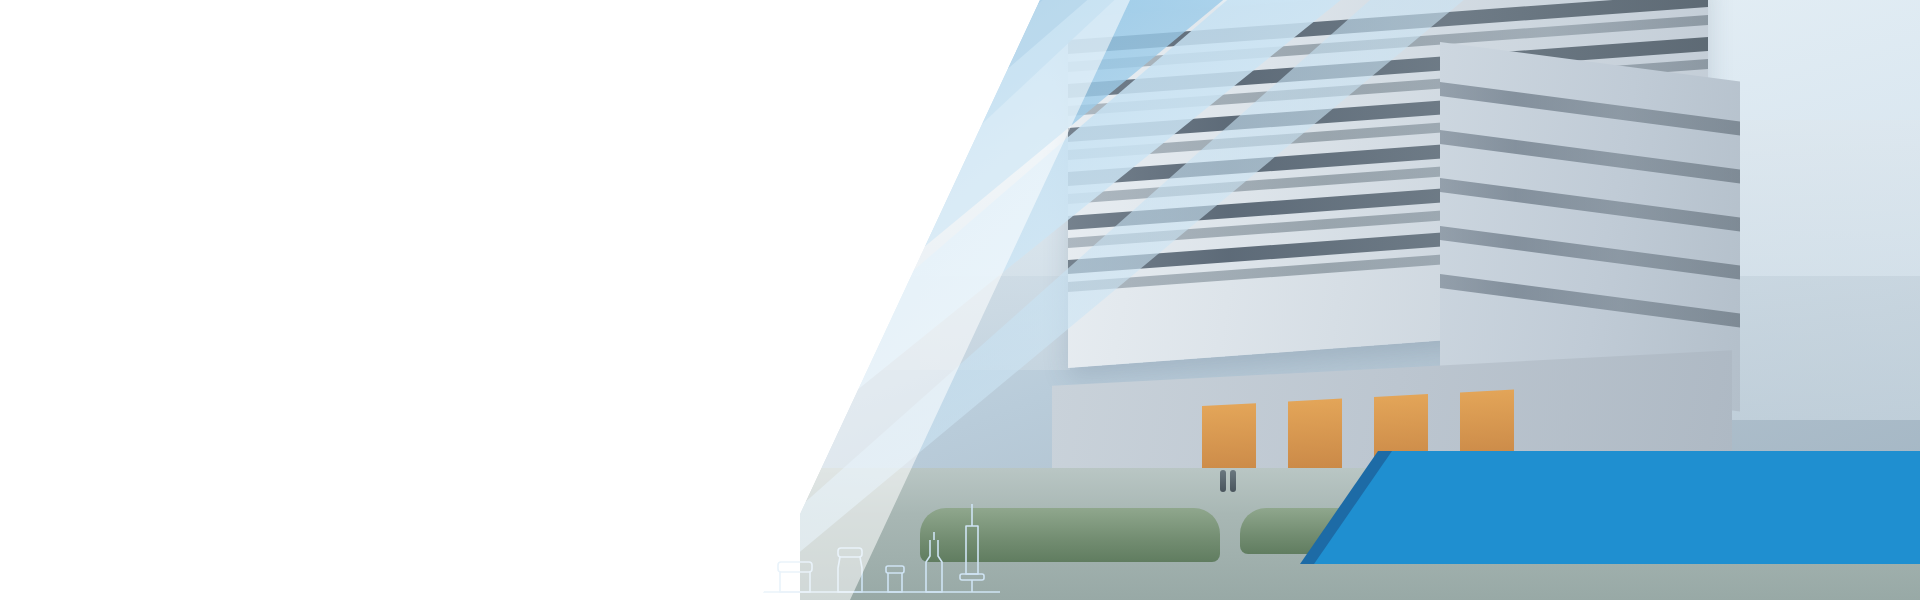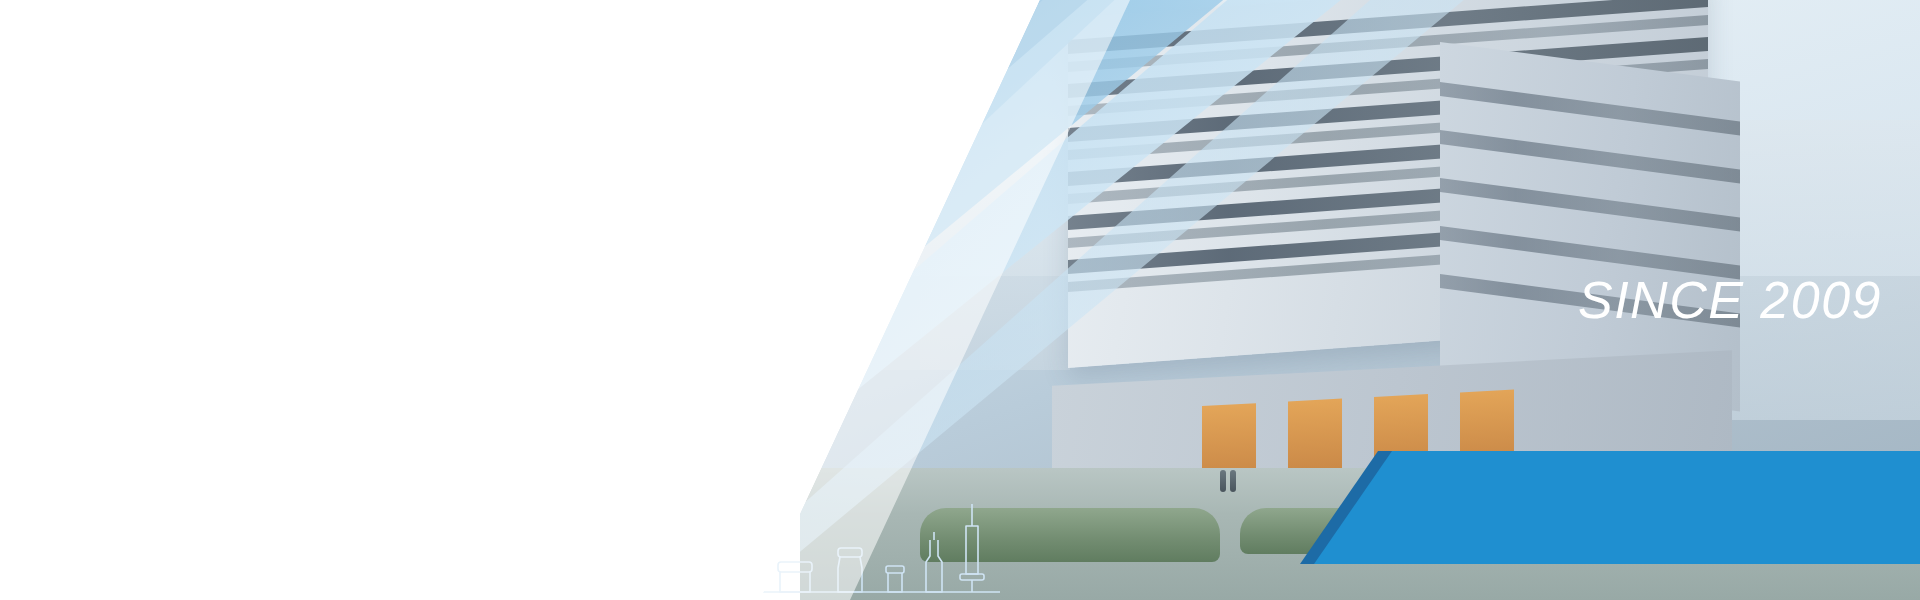--- a/index.html
+++ b/index.html
@@ -429,15 +429,14 @@
           <line x1="972" y1="110" x2="972" y2="122"></line>
         </g>
       </g>
     </svg>
   </div>
 
   <svg class="since-banner" viewBox="0 0 620 113" preserveAspectRatio="none">
     <polygon points="0,113 78,0 620,0 620,113" fill="#1d6ba6"></polygon>
     <polygon points="14,113 92,0 620,0 620,113" fill="#1f8fd0"></polygon>
   </svg>
-  <div class="since-text">SINCE 2009</div>
 
 </div>
 
 </body></html>

